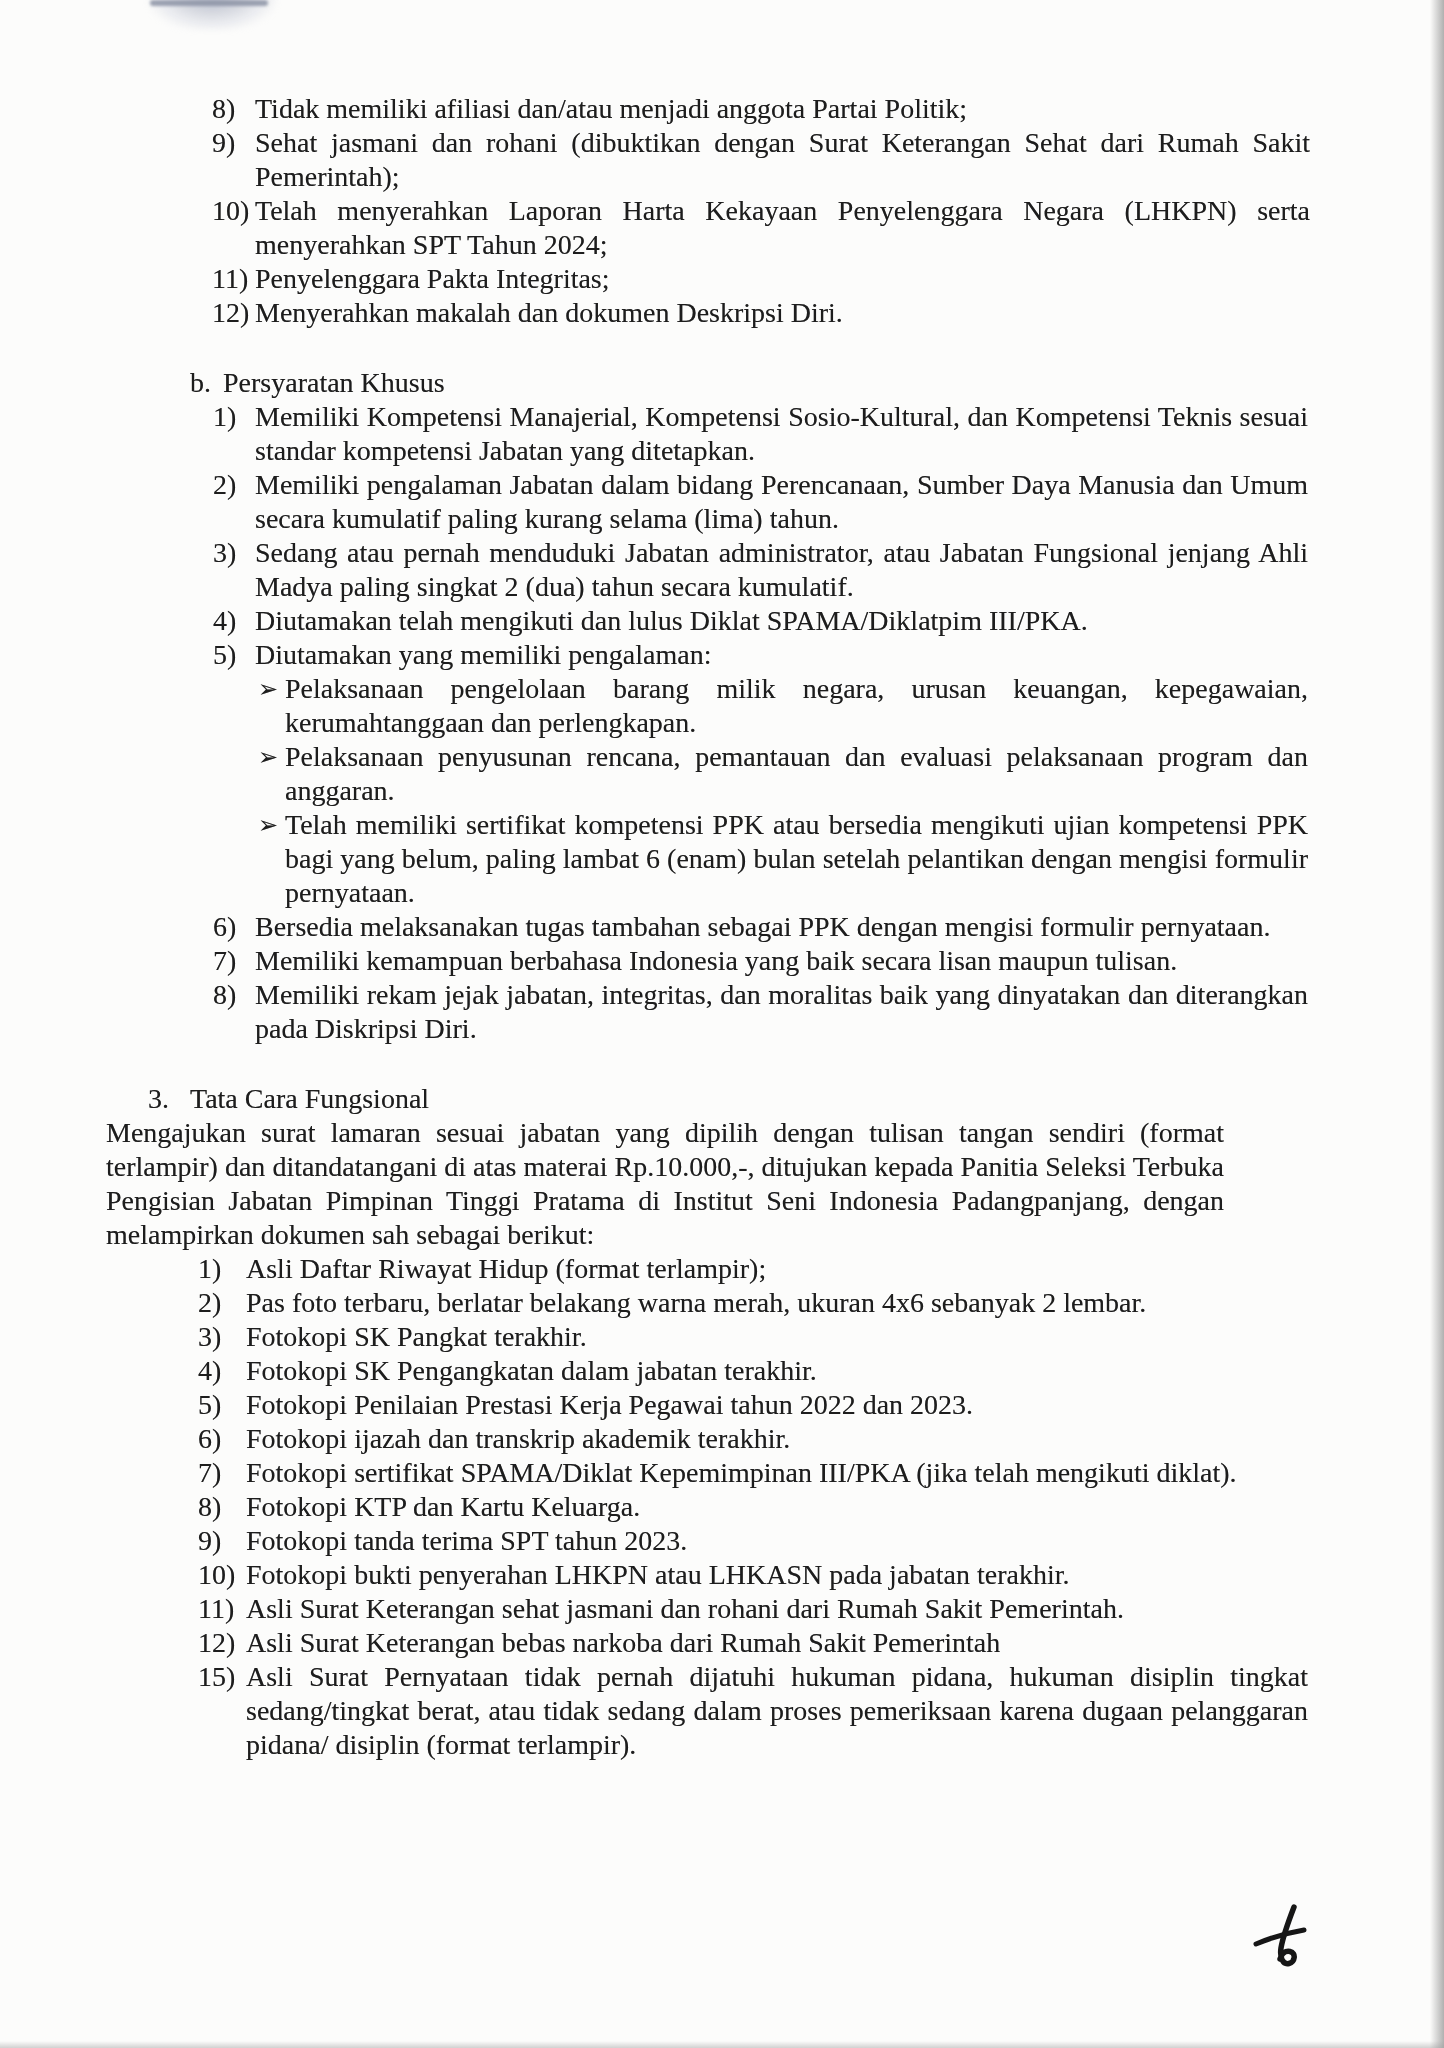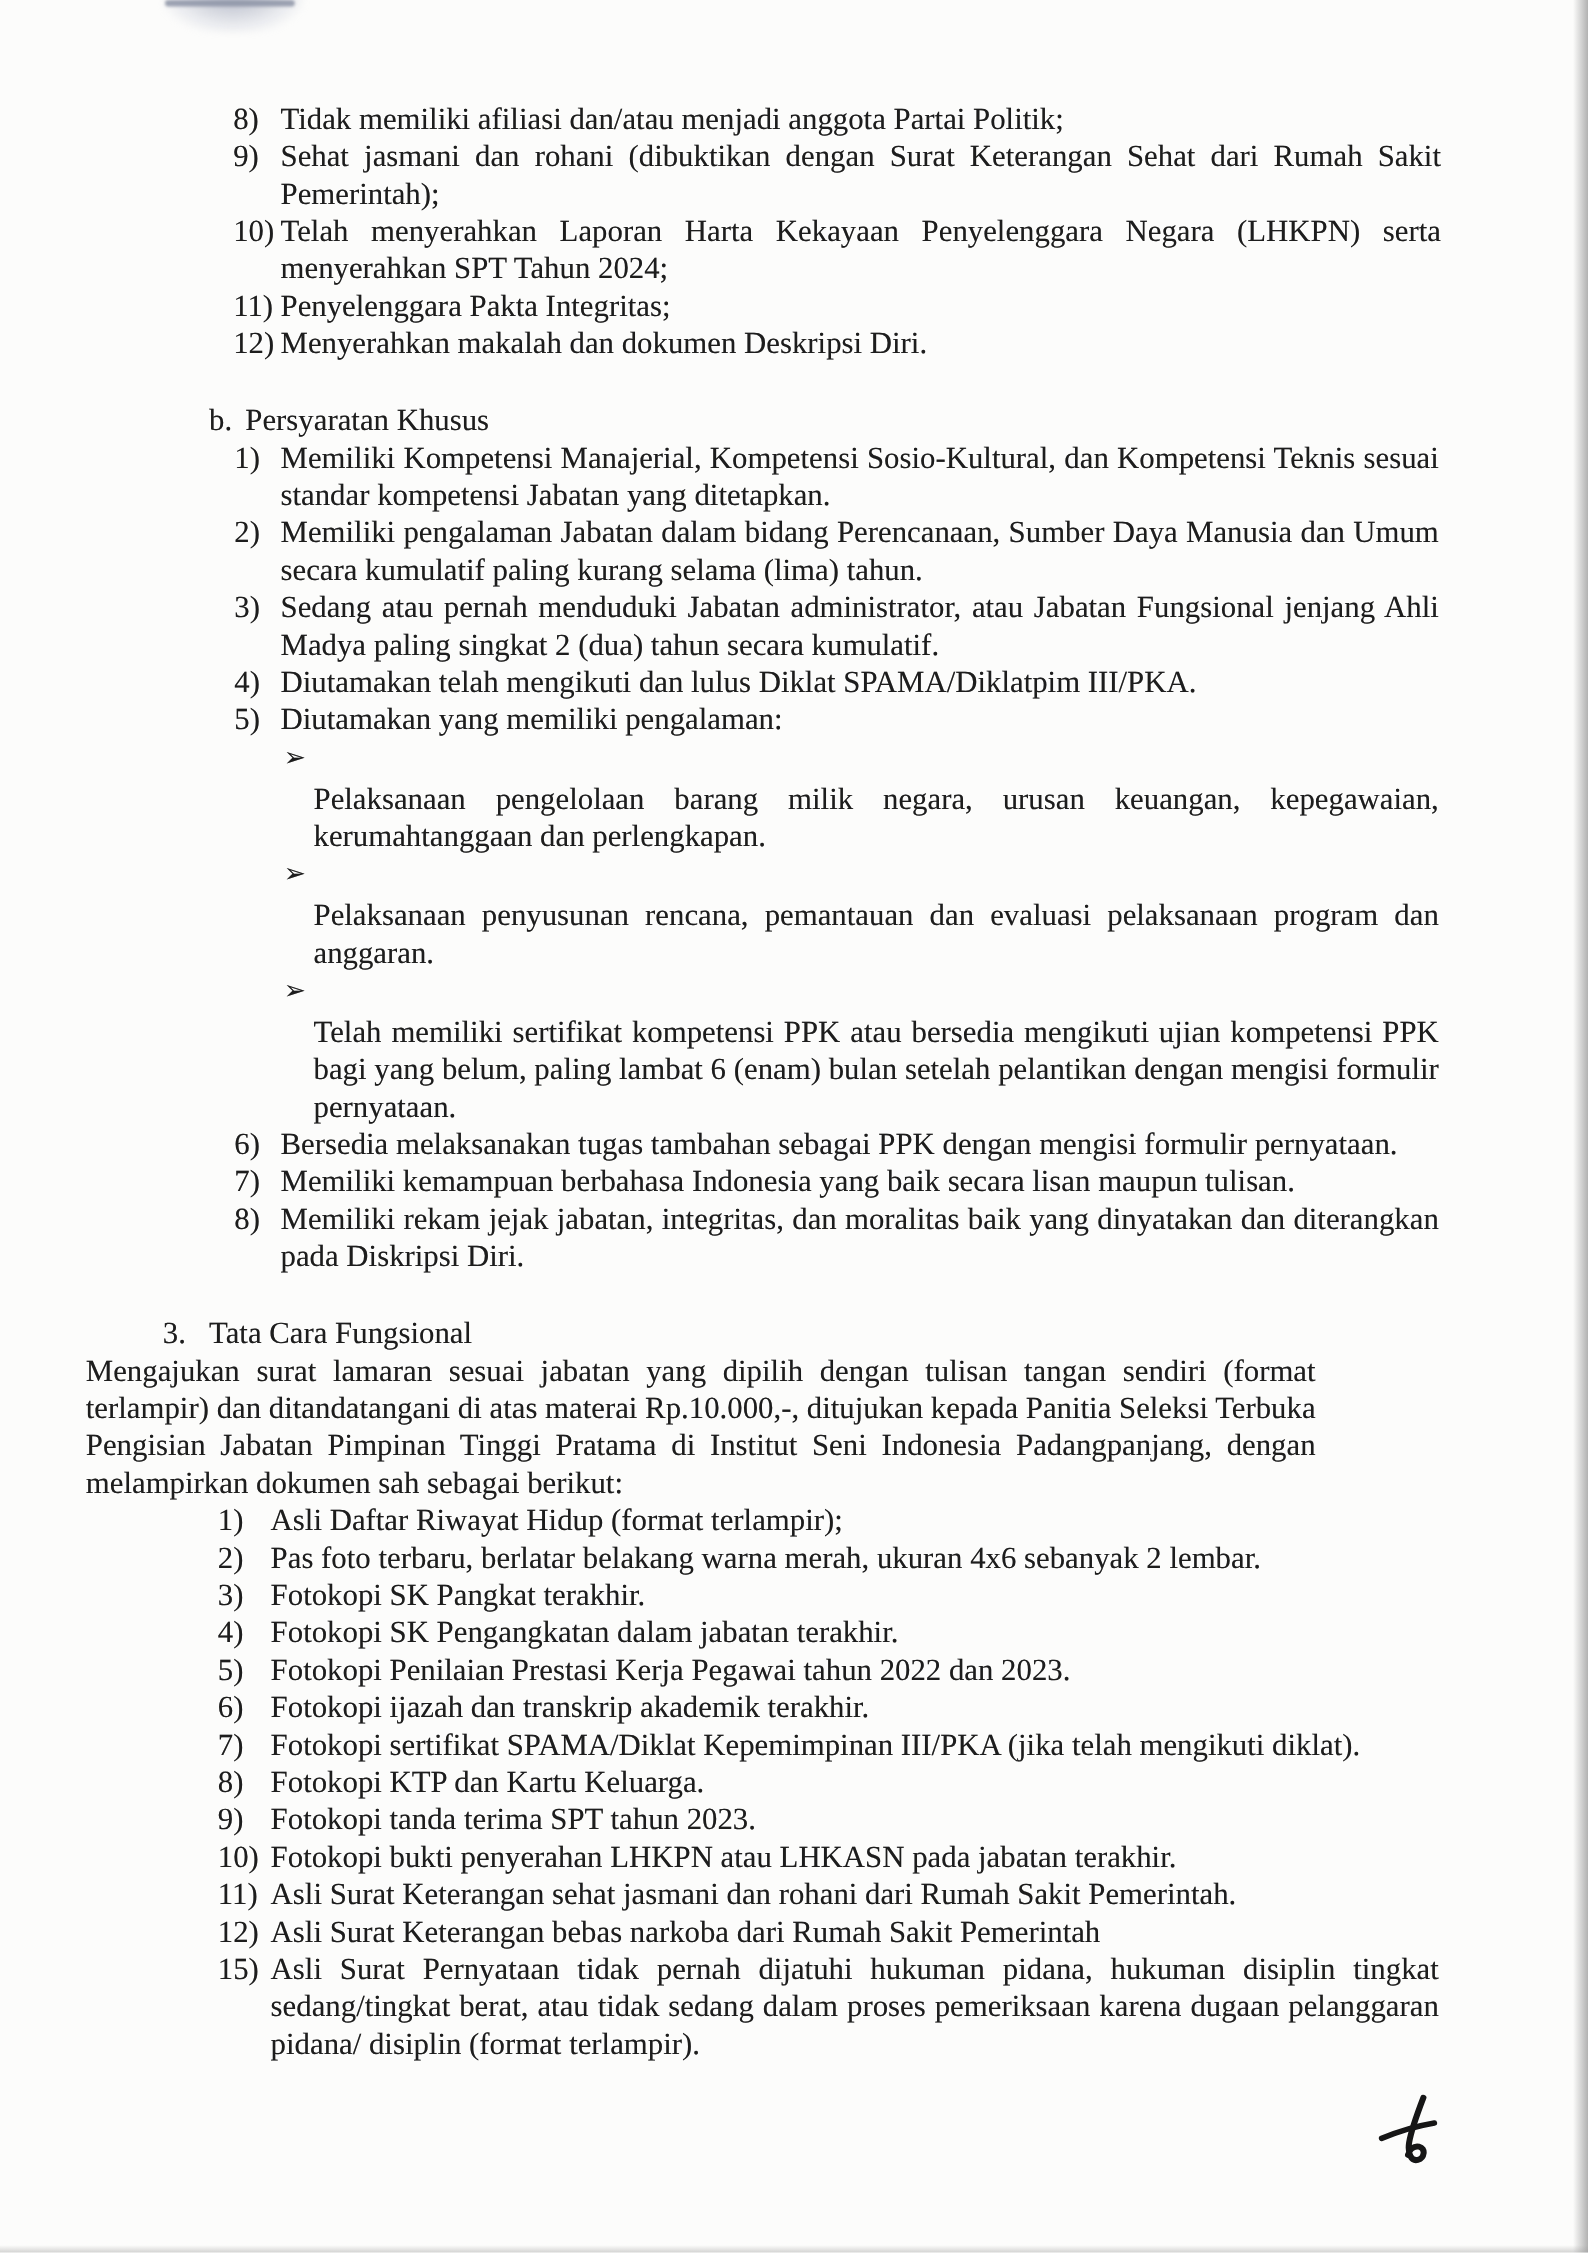--- a/index.html
+++ b/index.html
@@ -21,25 +21,25 @@
   .block1{margin-left:212px;width:1098px;}
   
   .b-head{display:flex;margin-left:190px;margin-top:36px;}
   .b-head .num{flex:0 0 33px;}
   .b-items{margin-left:213px;width:1095px;}
   .b-items .num{flex:0 0 42px;}
   
   .sub{margin-left:3px;}
   .subrow{display:flex;align-items:flex-start;}
   .arr{flex:0 0 27px;font-size:24px;}
-  .stxt{flex:1;text-align:justify;margin-top:38px;}
+  .stxt{flex:1;text-align:justify;}
   
   .s3-head{display:flex;margin-left:148px;margin-top:36px;}
   .s3-head .num{flex:0 0 42px;}
-  .intro{margin:0 0 0 78px;width:1118px;text-align:justify;}
+  .intro{margin:0 0 0 106px;width:1118px;text-align:justify;}
   .s3-items{margin-left:198px;width:1110px;}
   .s3-items .num{flex:0 0 48px;}
   
   .artifact-top{
     position:absolute;top:-8px;left:148px;width:128px;height:38px;
     background:radial-gradient(ellipse at 50% 0%, rgba(125,133,158,.6), rgba(188,193,210,.28) 58%, rgba(188,193,210,0) 78%);
     filter:blur(3px);border-radius:0 0 45% 45%;
   }
   .artifact-top-line{
     position:absolute;top:0;left:150px;width:118px;height:6px;

